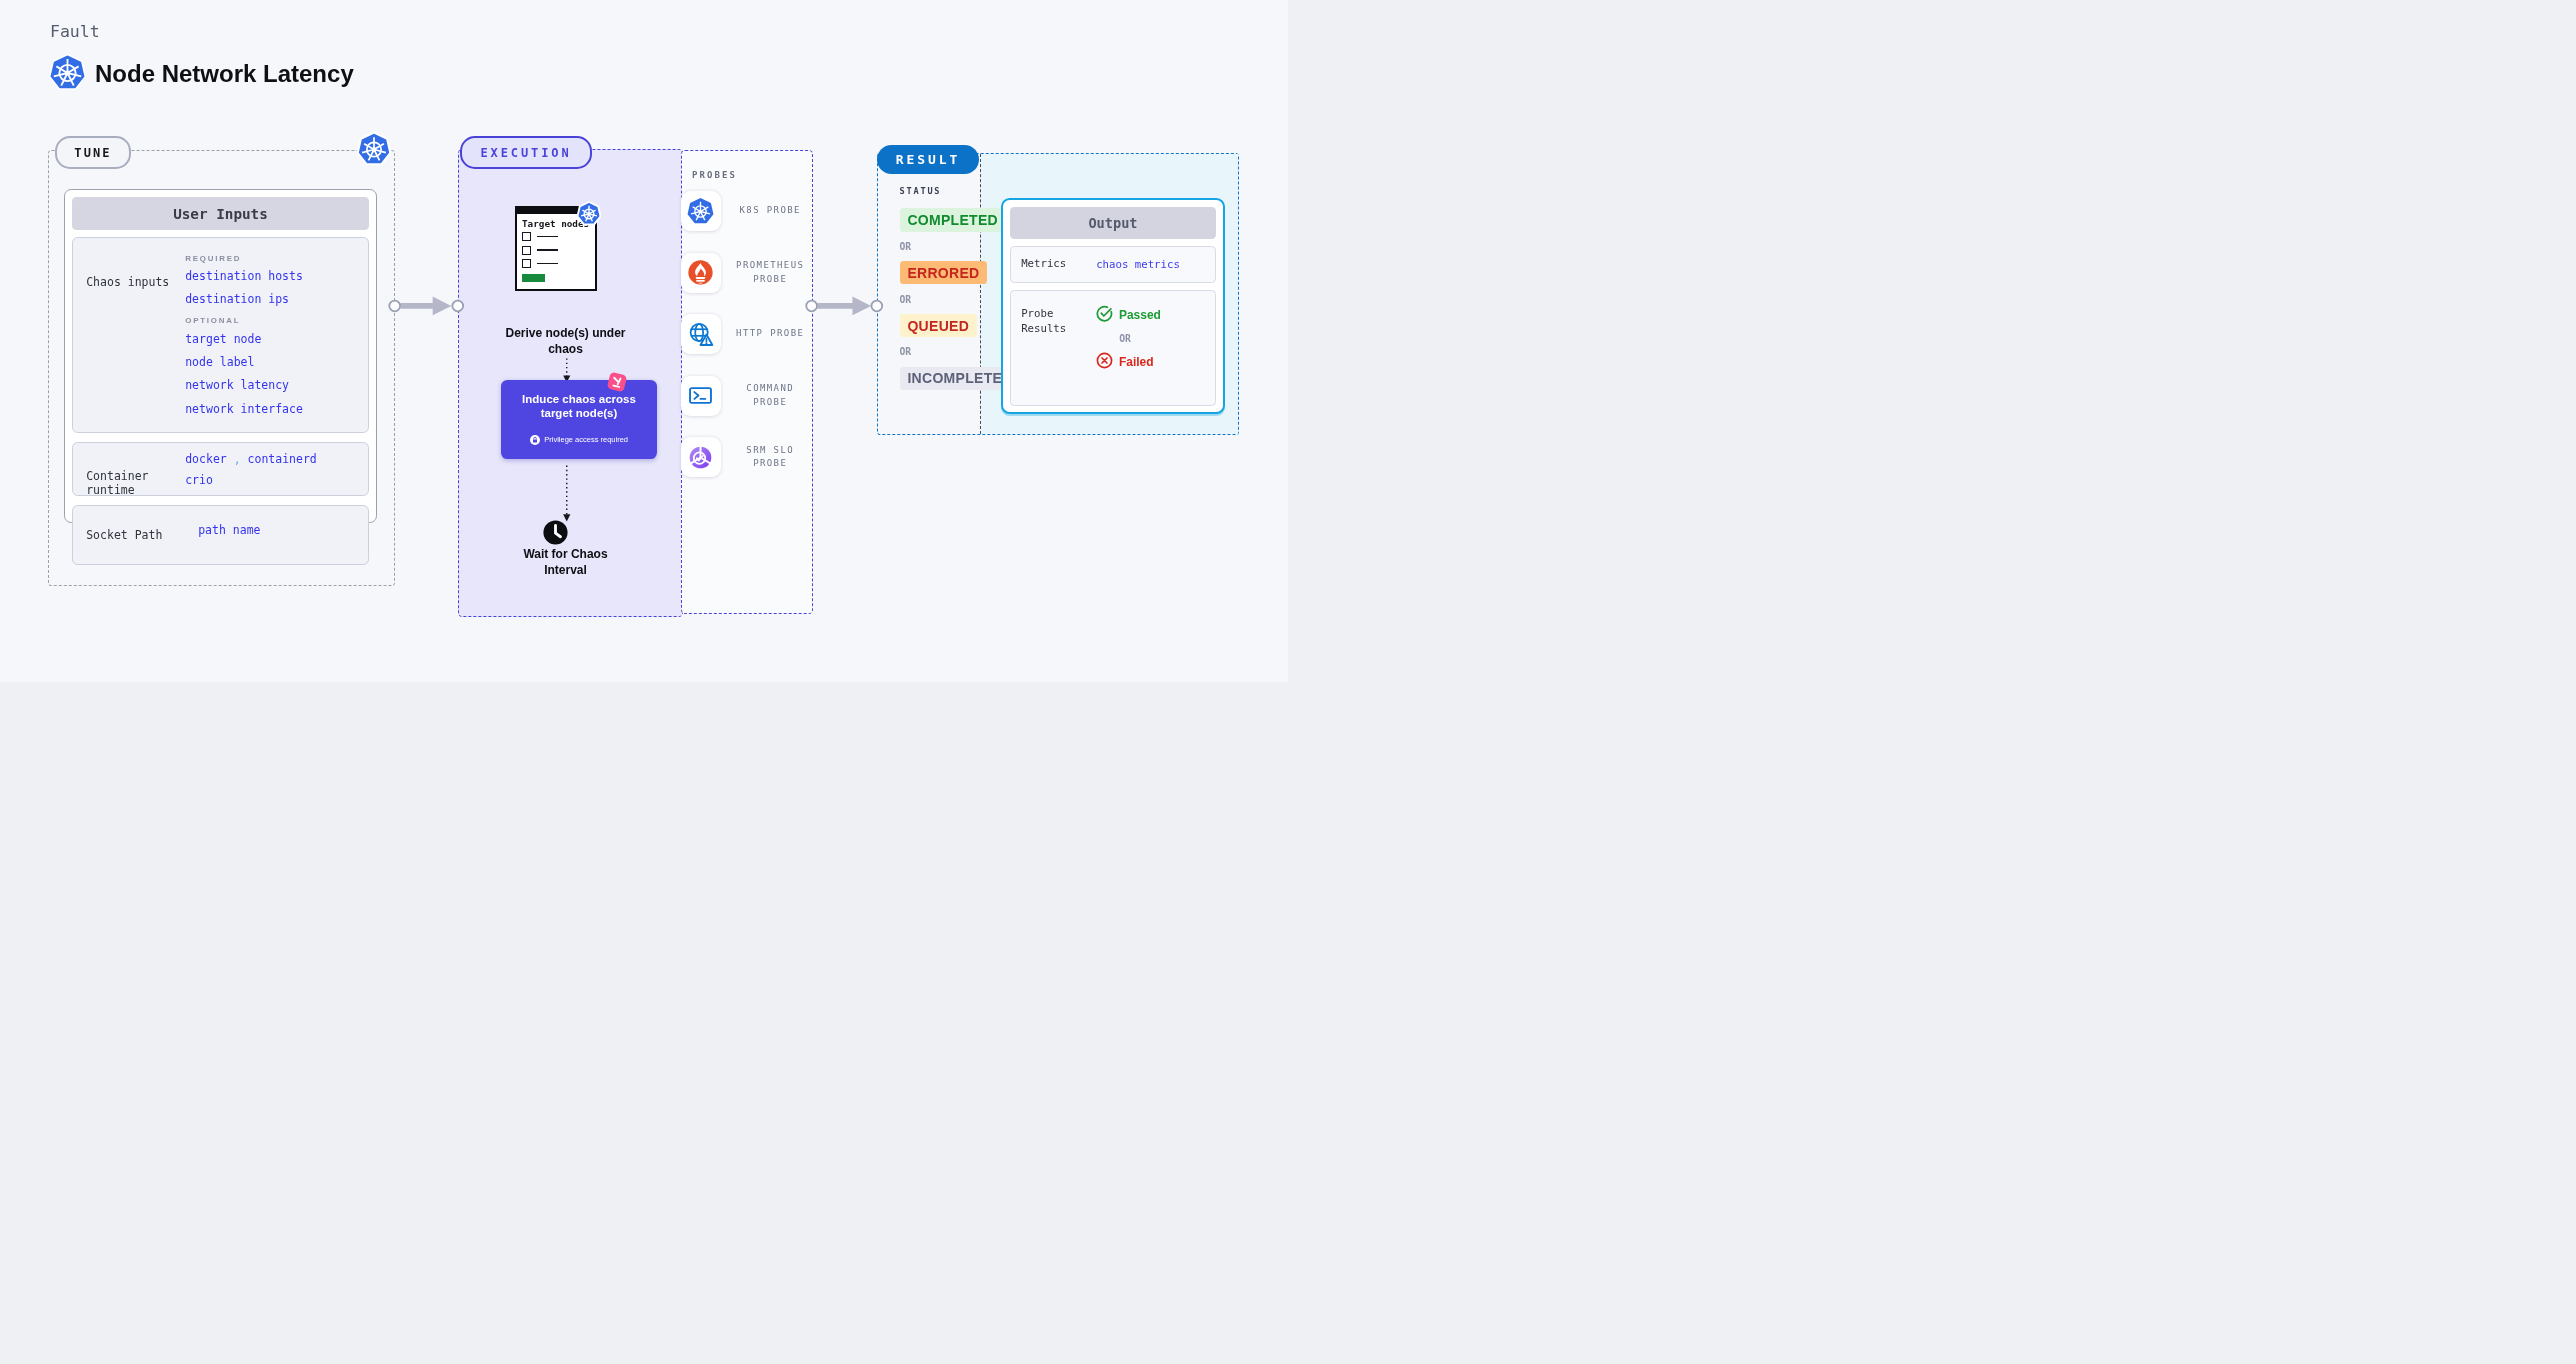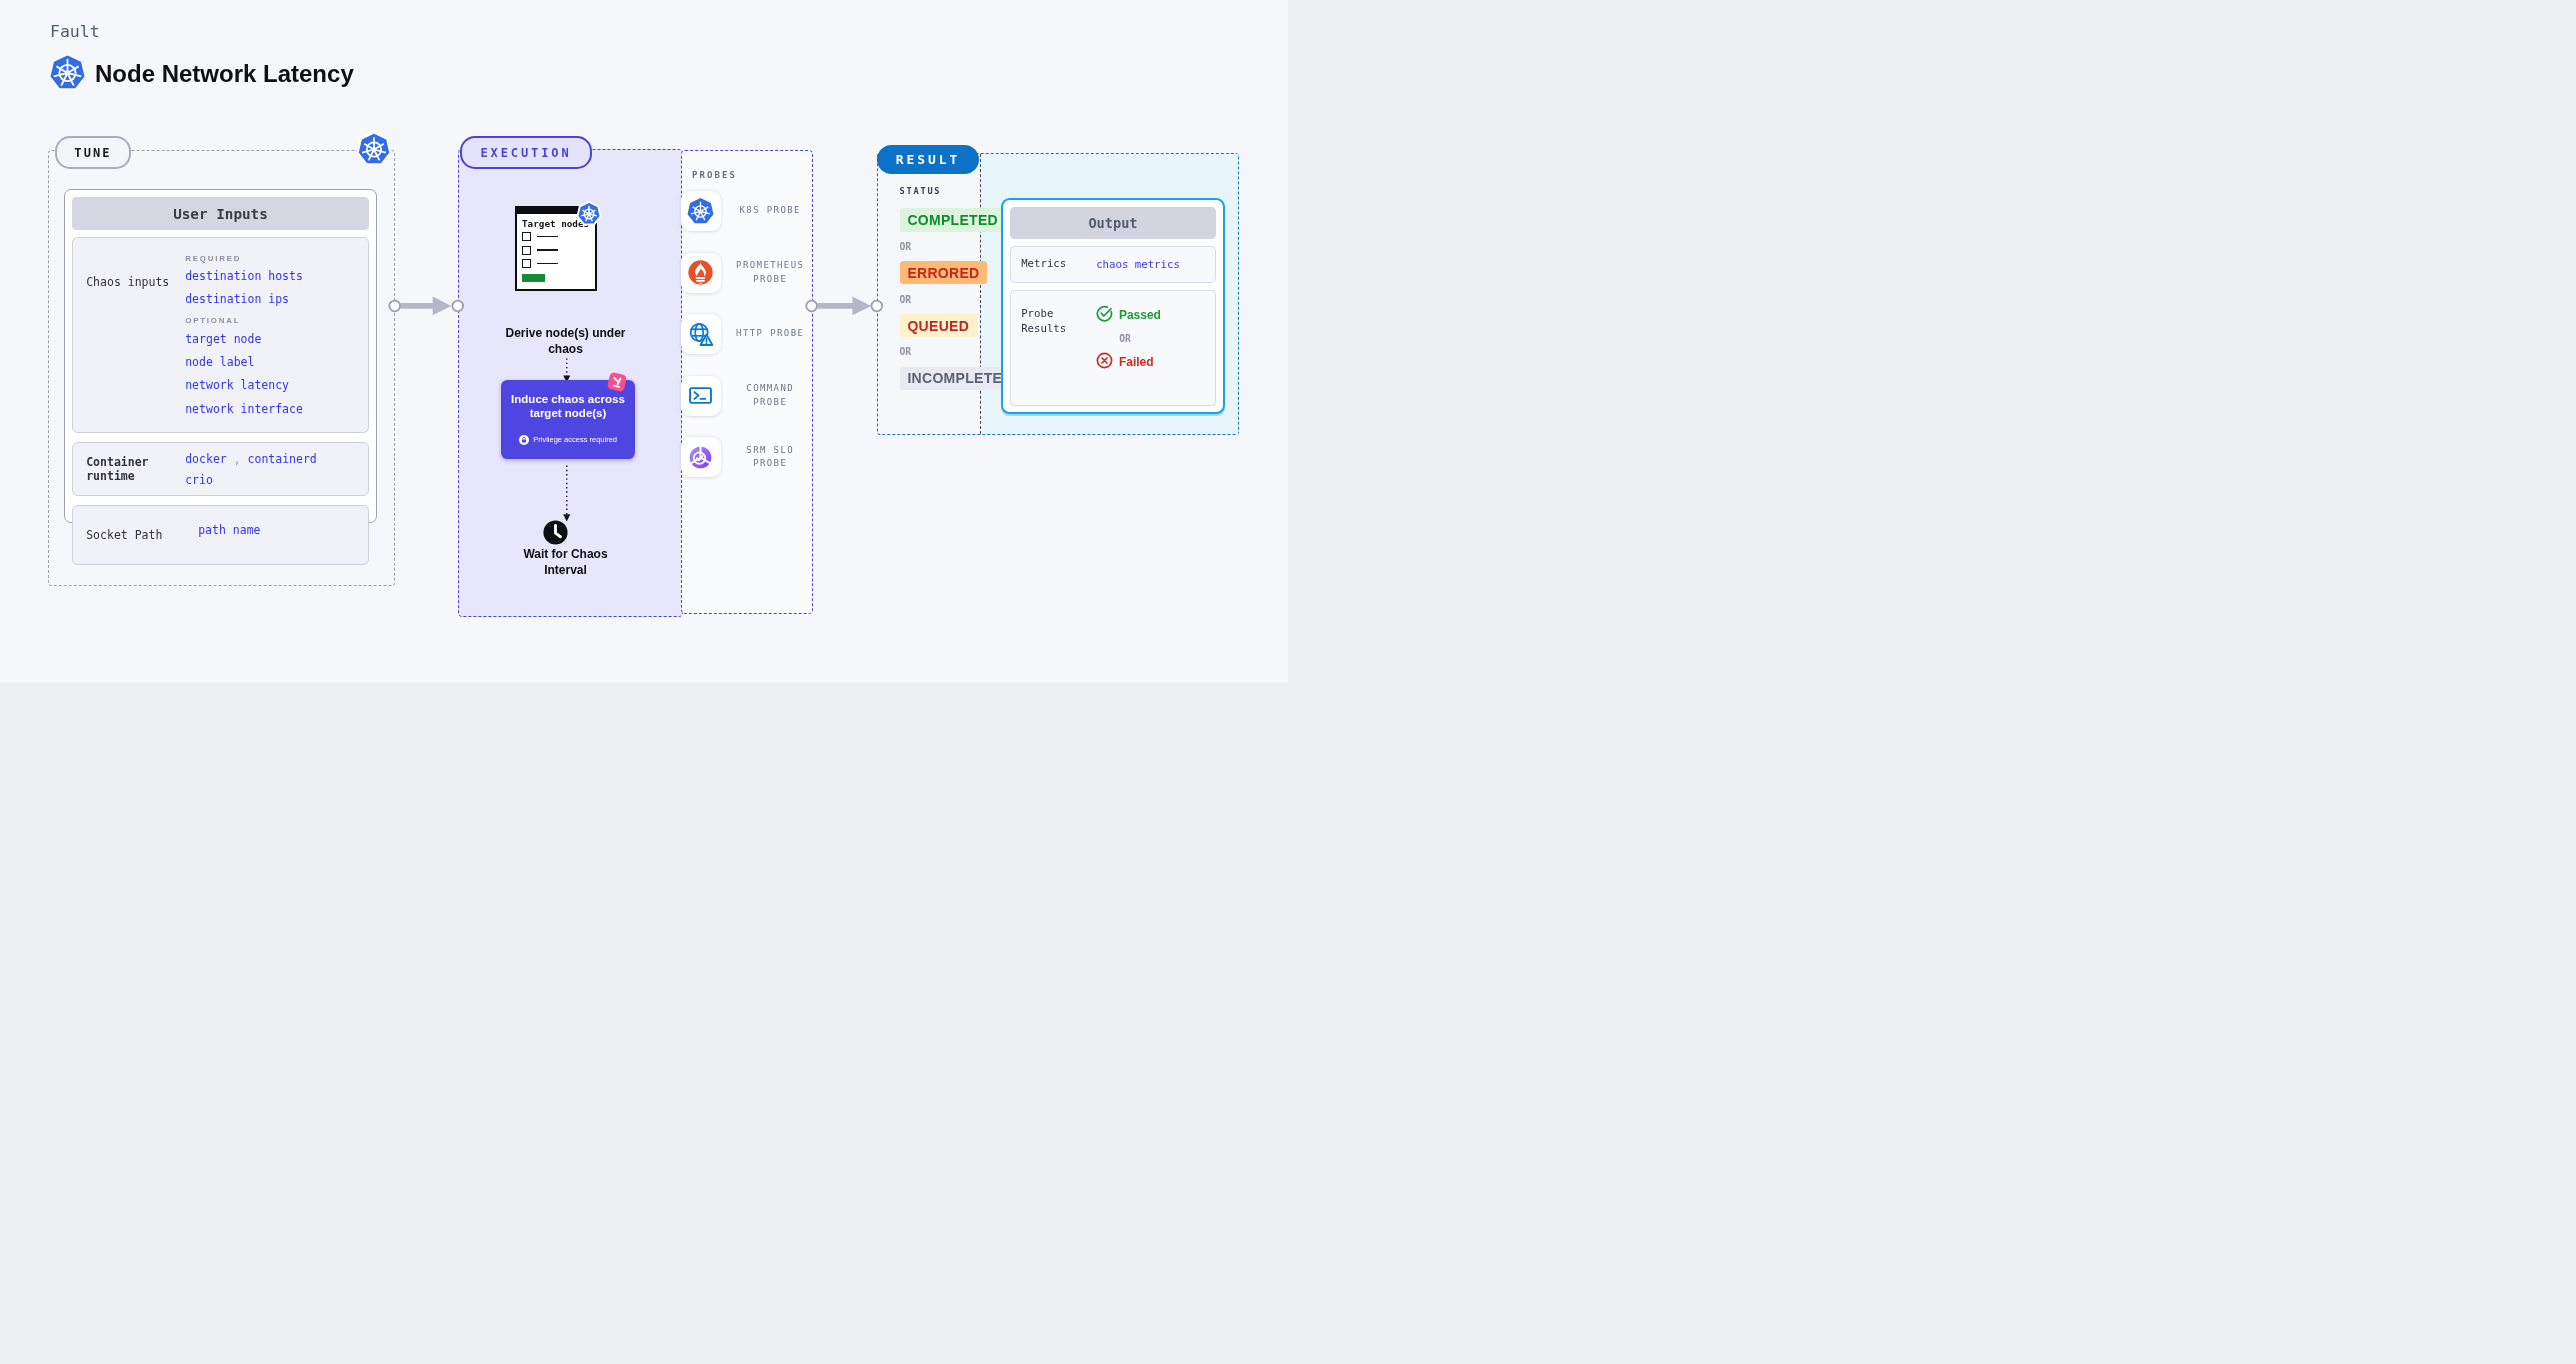--- a/index.html
+++ b/index.html
@@ -56,21 +56,21 @@
   .tn-title{font-family:"DejaVu Sans Mono",monospace;font-weight:bold;font-size:9.3px;line-height:1.2;
             color:#16181d;padding:3.6px 0 2.9px 5px;}
   .tn-row{display:flex;align-items:center;gap:5.7px;padding:0 0 4.3px 5px;}
   .tn-chk{width:7.2px;height:7.2px;border:1.4px solid #16181d;flex:none;}
   .tn-line{width:21.5px;height:1.4px;background:#16181d;}
   .tn-green{width:23px;height:7.9px;background:#178a3c;margin:1.4px 0 0 5px;}
   .tn-k8s{position:absolute;left:577px;top:201px;z-index:5;}
   .step-text{position:absolute;font-size:12px;font-weight:bold;color:#0d0f13;text-align:center;line-height:1.3;z-index:4;}
   .derive{left:494px;top:326px;width:143px;}
   .wait{left:501px;top:547px;width:129px;}
-  .induce-box{position:absolute;left:501px;top:380px;width:134px;height:79px;background:#4f46e2;
+  .induce-box{position:absolute;left:501px;top:380px;width:156px;height:79px;background:#4f46e2;
               border-radius:6.4px;z-index:4;box-shadow:0 1.4px 4.3px rgba(40,30,160,.25);}
   .induce-text{color:#fff;font-size:11.5px;font-weight:bold;text-align:center;line-height:1.25;margin:12px 7.2px 0;}
   .priv-row{display:flex;justify-content:center;gap:4.3px;margin-top:14px;}
   .priv-text{color:#fff;font-size:7.5px;}
   .litmus{position:absolute;left:605px;top:370px;z-index:5;}
   .exec-svg{position:absolute;z-index:4;}
 
   
   .probes-box{position:absolute;left:681px;top:150px;width:132px;height:464px;background:#fafbfd;
               border:1.4px dashed #4a43d8;border-radius:4.3px;box-sizing:border-box;}
@@ -176,21 +176,21 @@
         <div class="link-val">destination ips</div>
         <div class="grp-head sans" style="margin-top:10px;">OPTIONAL</div>
         <div class="link-val">target node</div>
         <div class="link-val">node label</div>
         <div class="link-val">network latency</div>
         <div class="link-val">network interface</div>
       </div>
     </div>
 
     <div class="ui-section sec2">
-      <div class="sec-label mono" style="margin-top:12px;width:86px;font-weight:bold;">Container runtime</div>
+      <div class="sec-label mono" style="margin-top:26px;width:86px;">Container runtime</div>
       <div class="sec-values" style="padding-top:9.3px;margin-left:13px;">
         <div class="link-val" style="margin-bottom:6.4px;">
           <span>docker</span>
           <span class="comma">,</span>
           <span>containerd</span>
         </div>
         <div class="link-val">crio</div>
       </div>
     </div>
 

